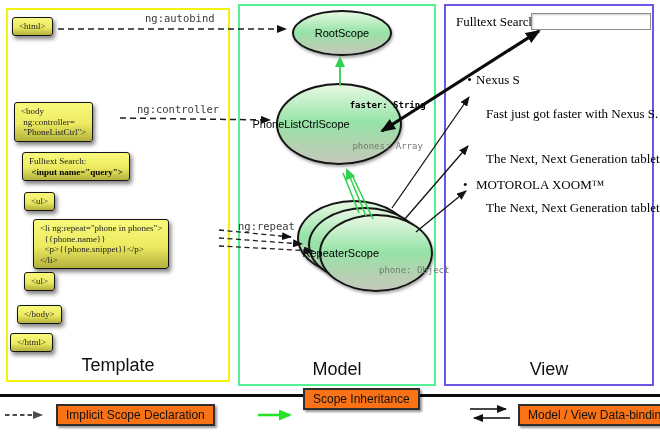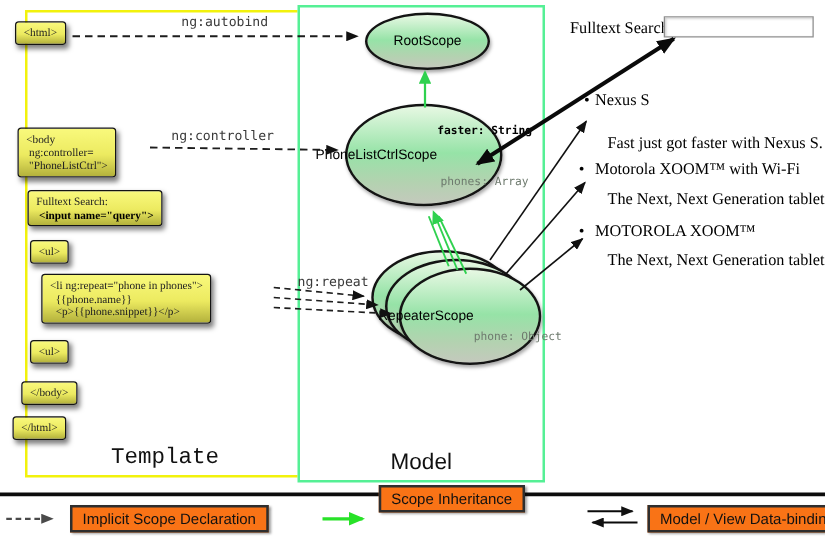--- a/index.html
+++ b/index.html
@@ -1,21 +1,21 @@
 <!DOCTYPE html>
 <html><head>
 <meta charset="utf-8">
 <style>
   html,body{margin:0;padding:0;background:#fff;}
   #stage{position:relative;width:660px;height:435px;background:#fff;overflow:hidden;
          font-family:"Liberation Sans",sans-serif;}
 
   
   .panel{position:absolute;background:#fff;border:2px solid;}
-  #panel-template{left:20px;top:8px;width:220px;height:370px;border-color:#f2f20c;font-family:Liberation Mono, monospace;}
+  #panel-template{left:6px;top:8px;width:220px;height:370px;border-color:#f2f20c;}
   #panel-model{left:238px;top:4px;width:194px;height:378px;border-color:#55f095;}
   #panel-view{left:444px;top:4px;width:206px;height:378px;border-color:#6a57e6;}
   .panel-label{position:absolute;left:0;right:0;bottom:4px;text-align:center;
                font-size:18px;color:#111;}
 
   
   .codebox{position:absolute;z-index:3;
     background:linear-gradient(180deg,#f9f97c 0%,#ecea60 55%,#b3b13c 100%);
     border:1.5px solid #141414;border-radius:3px;padding:3px 6px;
     box-shadow:2px 3px 4px rgba(0,0,0,0.5);
@@ -59,20 +59,23 @@
 <body>
 
 <div id="stage">
 
   <div class="panel" id="panel-template">
     <div class="panel-label">Template</div>
   </div>
   <div class="panel" id="panel-model">
     <div class="panel-label">Model</div>
   </div>
+  <div class="panel" id="panel-view">
+    <div class="panel-label">View</div>
+  </div>
 
   <div class="codebox" style="left:12px;top:17px;">
     <div class="code-line">&lt;html&gt;</div>
   </div>
 
   <div class="codebox" style="left:14px;top:102px;">
     <div class="code-line">&lt;body</div>
     <div class="code-line"> ng:controller=</div>
     <div class="code-line"> "PhoneListCtrl"&gt;</div>
   </div>
@@ -83,20 +86,21 @@
   </div>
 
   <div class="codebox" style="left:24px;top:192px;">
     <div class="code-line">&lt;ul&gt;</div>
   </div>
 
   <div class="codebox" style="left:33px;top:219px;">
     <div class="code-line">&lt;li ng:repeat="phone in phones"&gt;</div>
     <div class="code-line">  {{phone.name}}</div>
     <div class="code-line">  &lt;p&gt;{{phone.snippet}}&lt;/p&gt;</div>
+    <div class="code-line">&lt;/li&gt;</div>
   </div>
 
   <div class="codebox" style="left:24px;top:272px;">
     <div class="code-line">&lt;ul&gt;</div>
   </div>
 
   <div class="codebox" style="left:17px;top:305px;">
     <div class="code-line">&lt;/body&gt;</div>
   </div>
 
@@ -133,23 +137,20 @@
   <div class="arrow-label" style="left:238px;top:220px;">ng:repeat</div>
 
   <div class="view-text" style="left:456px;top:14px;">Fulltext Search:</div>
   <input id="view-search-input" type="text" value="" style="">
 
   <div class="view-text" style="left:463px;top:72px;text-align:center;">
     <span class="bullet">•</span><span>Nexus S</span>
   </div>
   <div class="view-text" style="left:486px;top:106px;">Fast just got faster with Nexus S.</div>
 
-  <div class="view-text" style="left:463px;top:127px;">
-    <span class="bullet">•</span><span>Motorola XOOM™ with Wi-Fi</span>
-  </div>
   <div class="view-text" style="left:486px;top:151px;">The Next, Next Generation tablet.</div>
 
   <div class="view-text" style="left:463px;top:177px;">
     <span class="bullet">•</span><span>MOTOROLA XOOM™</span>
   </div>
   <div class="view-text" style="left:486px;top:200px;">The Next, Next Generation tablet.</div>
 
   <svg id="arrows" width="660" height="435">
     <defs>
       <marker id="mBlack" markerUnits="userSpaceOnUse" markerWidth="10" markerHeight="8" refX="9" refY="4" orient="auto">

